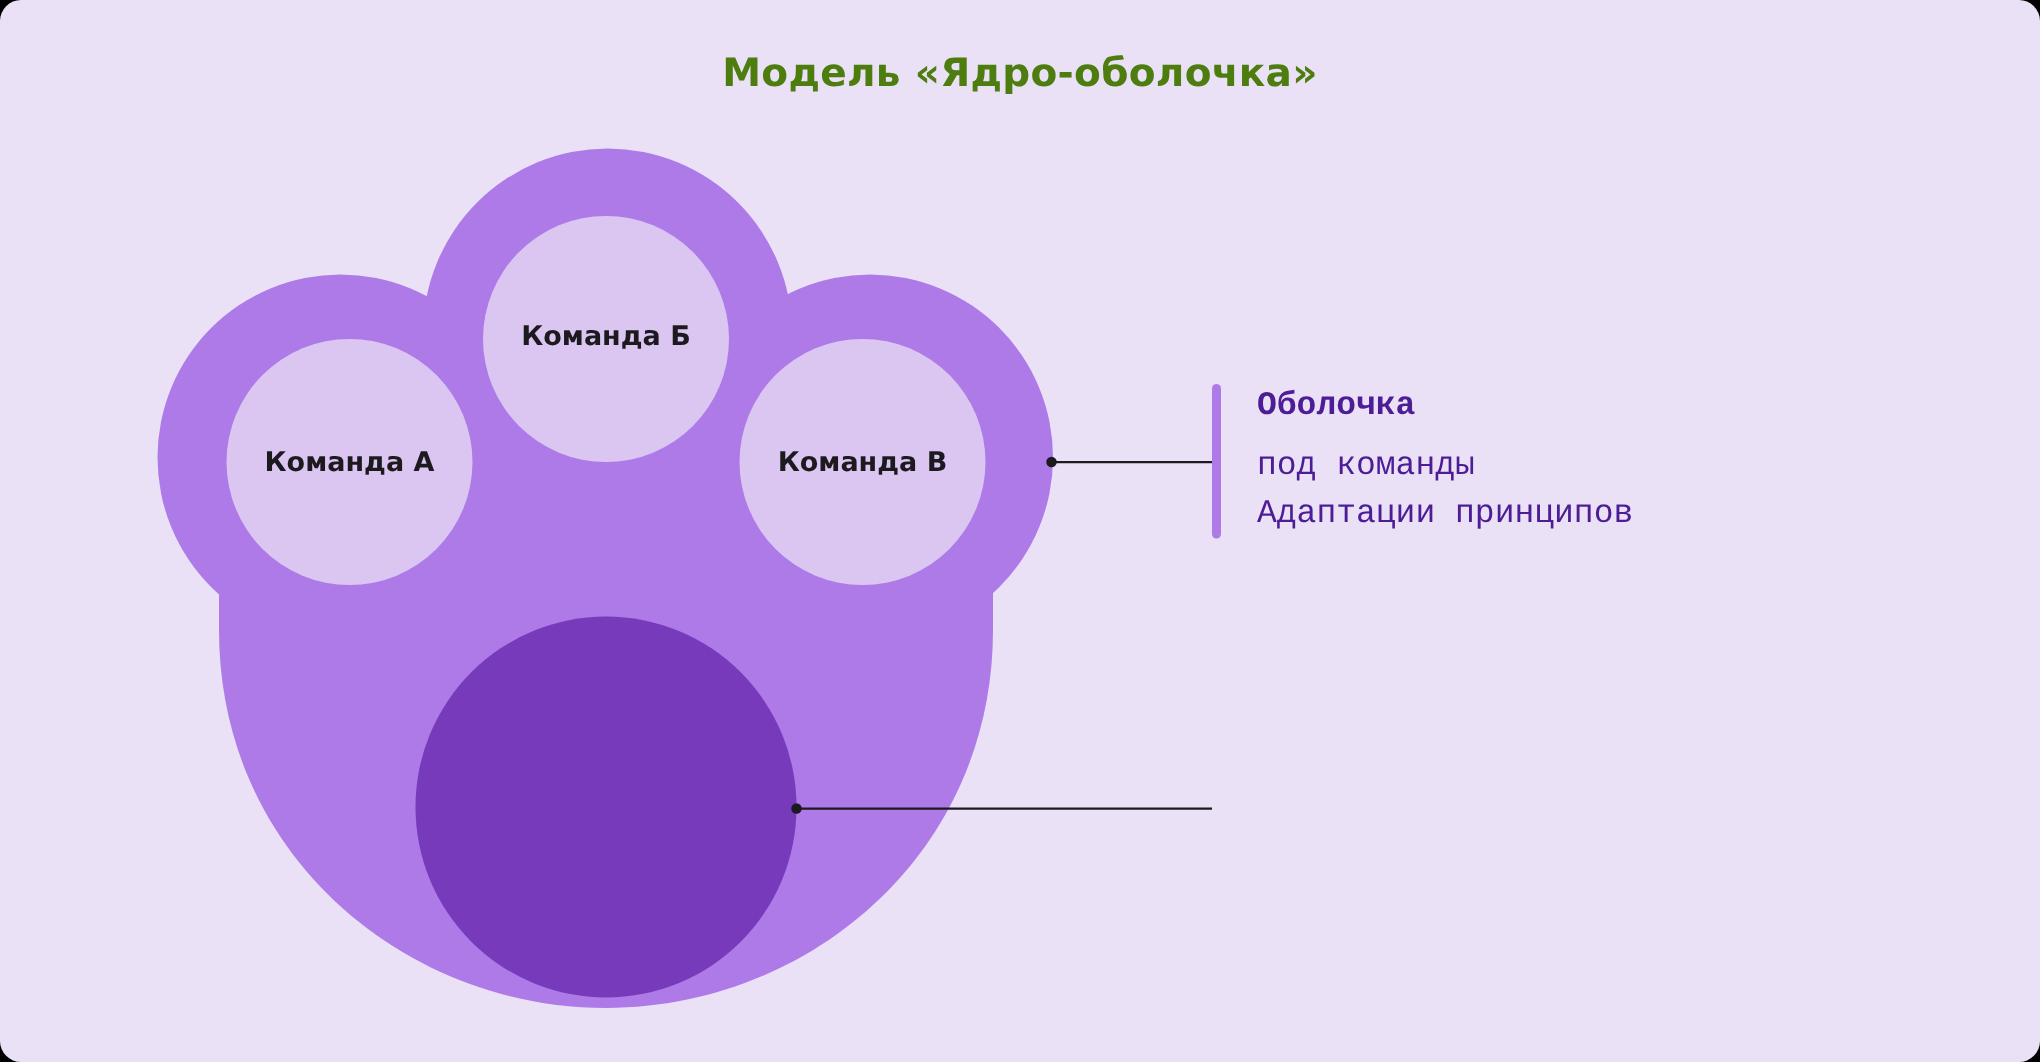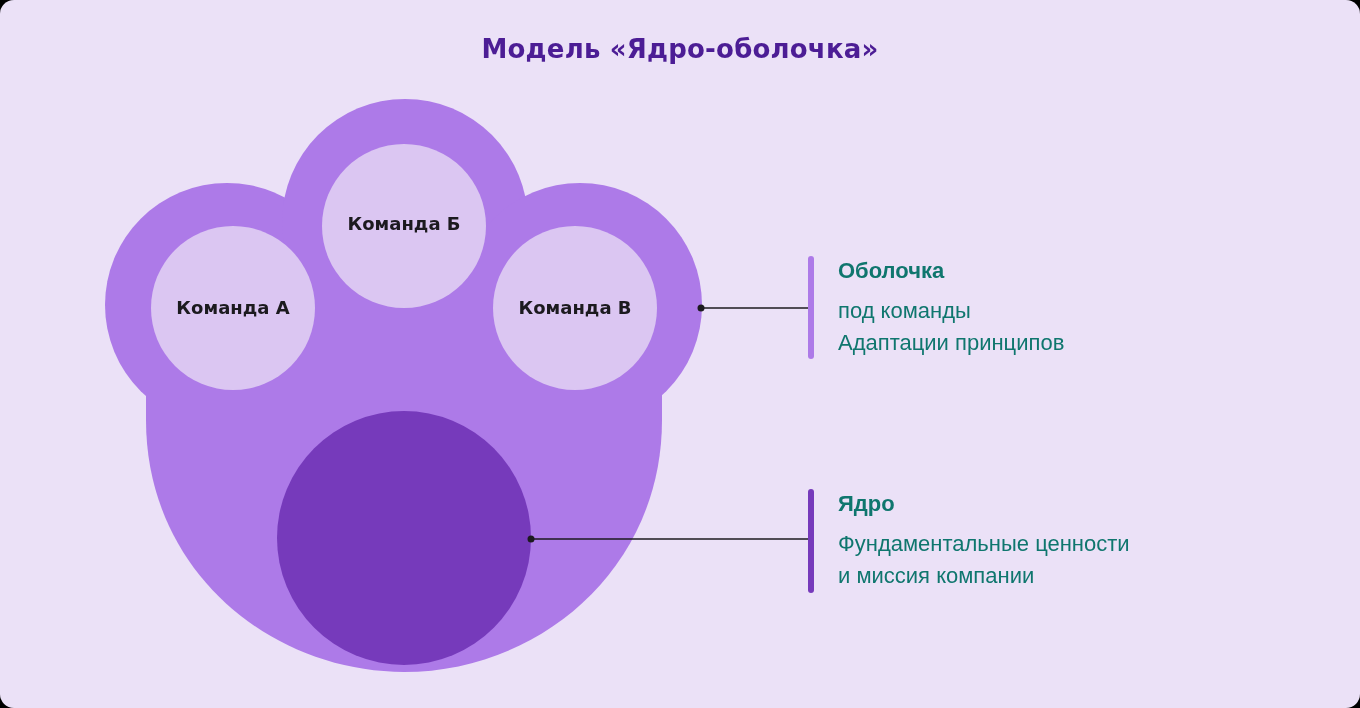--- a/index.html
+++ b/index.html
@@ -4,28 +4,28 @@
 <style>
   html, body { margin: 0; padding: 0; background: #000; }
   body { width: 1360px; height: 708px; overflow: hidden; }
   .card {
     position: absolute; left: 0; top: 0; width: 1360px; height: 708px;
     background: #ebe1f7; border-radius: 14px; overflow: hidden;
   }
   .title {
     position: absolute; left: 0; top: 34px; width: 1360px; text-align: center;
     font-family: "DejaVu Sans", sans-serif; font-weight: bold; font-size: 26px;
-    color: #4c1d95; letter-spacing: 0.2px;
+    color: #4d7c0f; letter-spacing: 0.2px;
   }
   svg.diagram { position: absolute; left: 0; top: 0; }
   .team-label {
     font-family: "DejaVu Sans", sans-serif; font-weight: bold; font-size: 18px; fill: #1c1a1f;
   }
   .legend {
-    position: absolute; font-family: Liberation Sans, sans-serif; color: #0f766e; padding-left: 25px;
+    position: absolute; font-family: Liberation Mono, monospace; color: #4c1d95; padding-left: 25px;
   }
   .legend .bar { position: absolute; left: 0; top: 0; width: 6px; border-radius: 3px; }
   .legend .heading { position: absolute; left: 30px; top: 0; font-size: 22px; font-weight: bold; white-space: nowrap; }
   .legend .desc { position: absolute; left: 30px; top: 40px; font-size: 22px; line-height: 32px; white-space: nowrap; }
 </style>
 </head>
 <body>
 
 <div class="card">
   <div class="title">Модель «Ядро-оболочка»</div>
@@ -68,21 +68,13 @@
 
   <div class="legend" style="left:808px; top:256px; width:420px; height:104px;">
     <div class="bar" style="height:103px; background:#ad7ae8;"></div>
     <div class="heading" style="top:2px;">Оболочка</div>
     <div class="desc" style="top:39px;">
       <div>под команды</div>
       <div>Адаптации принципов</div>
     </div>
   </div>
 
-  <div class="legend" style="left:808px; top:489px; width:440px; height:104px;">
-    <div class="bar" style="height:104px; background:#763abb;"></div>
-    <div class="heading" style="top:2px;">Ядро</div>
-    <div class="desc" style="top:39px;">
-      <div>Фундаментальные ценности</div>
-      <div>и миссия компании</div>
-    </div>
-  </div>
 </div>
 
 </body></html>

